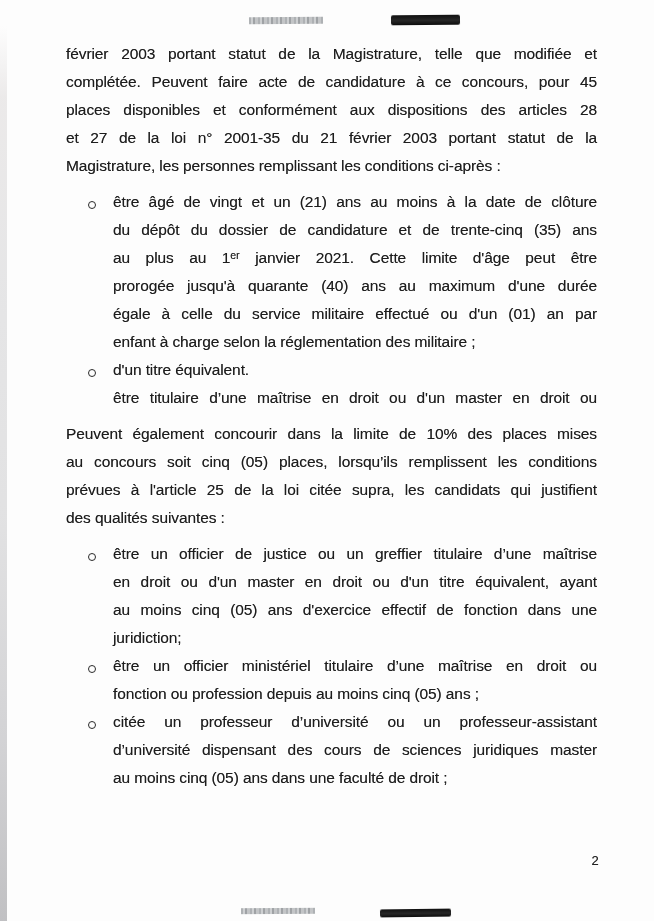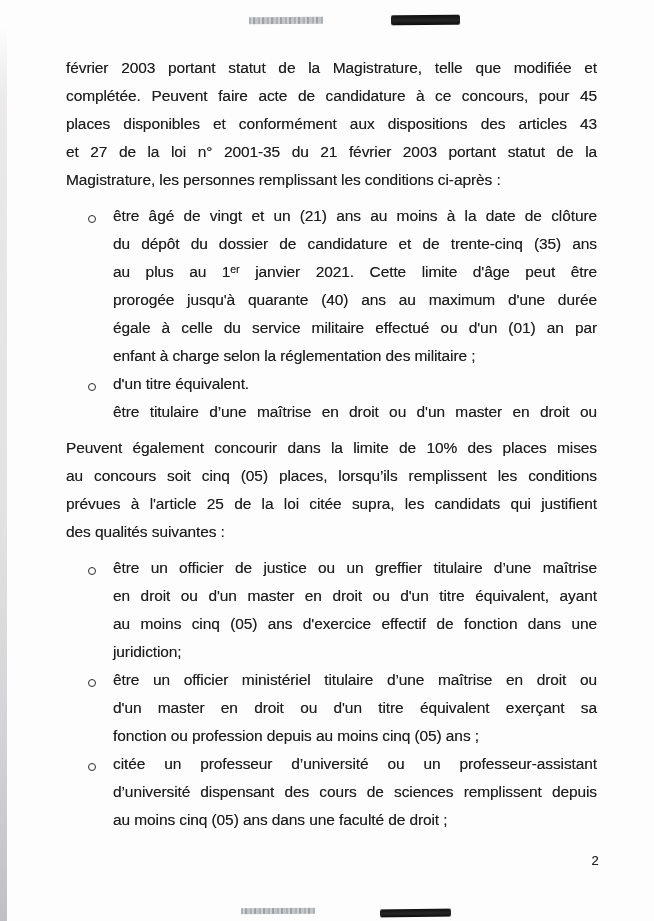--- a/index.html
+++ b/index.html
@@ -44,21 +44,21 @@
   }
   #smudge-top-gray    { left: 249px; top: 17px;  width: 74px; height: 7px;  transform: rotate(-.4deg); }
   #smudge-top-black   { left: 391px; top: 15px;  width: 69px; height: 10px; transform: rotate(-.5deg); }
   #smudge-bottom-gray { left: 241px; top: 908px; width: 74px; height: 6px;  transform: rotate(-.3deg); }
   #smudge-bottom-black{ left: 380px; top: 909px; width: 71px; height: 8px;  transform: rotate(-.7deg); }
 
   
   .content {
     position: absolute;
     left: 66px;
-    top: 54px;
+    top: 40px;
     width: 531px;
   }
   .line {
     font-size: 15.5px;
     line-height: 28px;
     letter-spacing: -0.1px;
     text-align: justify;
     text-align-last: justify;
     text-shadow: 0 0 .4px rgba(25,25,25,.55);
     white-space: normal;
@@ -97,21 +97,21 @@
 <div class="page">
   <div class="scan-edge"></div>
 
   <div class="smudge gray" id="smudge-top-gray"></div>
   <div class="smudge black" id="smudge-top-black"></div>
 
   <div class="content">
       <div class="block paragraph">
         <div class="line">février 2003 portant statut de la Magistrature, telle que modifiée et</div>
         <div class="line">complétée. Peuvent faire acte de candidature à ce concours, pour 45</div>
-        <div class="line">places disponibles et conformément aux dispositions des articles 43</div>
+        <div class="line">places disponibles et conformément aux dispositions des articles 28</div>
         <div class="line">et 27 de la loi n° 2001-35 du 21 février 2003 portant statut de la</div>
         <div class="line last">Magistrature, les personnes remplissant les conditions ci-après :</div>
       </div>
       <div class="block list">
         <div class="list-item">
           <div class="marker-col">
             <div class="dot"></div>
           </div>
           <div class="item-body">
             <div class="line">être âgé de vingt et un (21) ans au moins à la date de clôture</div>
@@ -149,31 +149,30 @@
             <div class="line">au moins cinq (05) ans d'exercice effectif de fonction dans une</div>
             <div class="line last">juridiction;</div>
           </div>
         </div>
         <div class="list-item">
           <div class="marker-col">
             <div class="dot"></div>
           </div>
           <div class="item-body">
             <div class="line">être un officier ministériel titulaire d’une maîtrise en droit ou</div>
-            <div class="line">d'un master en droit ou d'un titre équivalent exerçant sa</div>
             <div class="line last">fonction ou profession depuis au moins cinq (05) ans ;</div>
           </div>
         </div>
         <div class="list-item">
           <div class="marker-col">
             <div class="dot"></div>
           </div>
           <div class="item-body">
             <div class="line">citée un professeur d’université ou un professeur-assistant</div>
-            <div class="line">d’université dispensant des cours de sciences remplissent depuis</div>
+            <div class="line">d’université dispensant des cours de sciences juridiques master</div>
             <div class="line last">au moins cinq (05) ans dans une faculté de droit ;</div>
           </div>
         </div>
       </div>
     </div>
 
   <div class="page-number">2</div>
 
   <div class="smudge gray" id="smudge-bottom-gray"></div>
   <div class="smudge black" id="smudge-bottom-black"></div>

